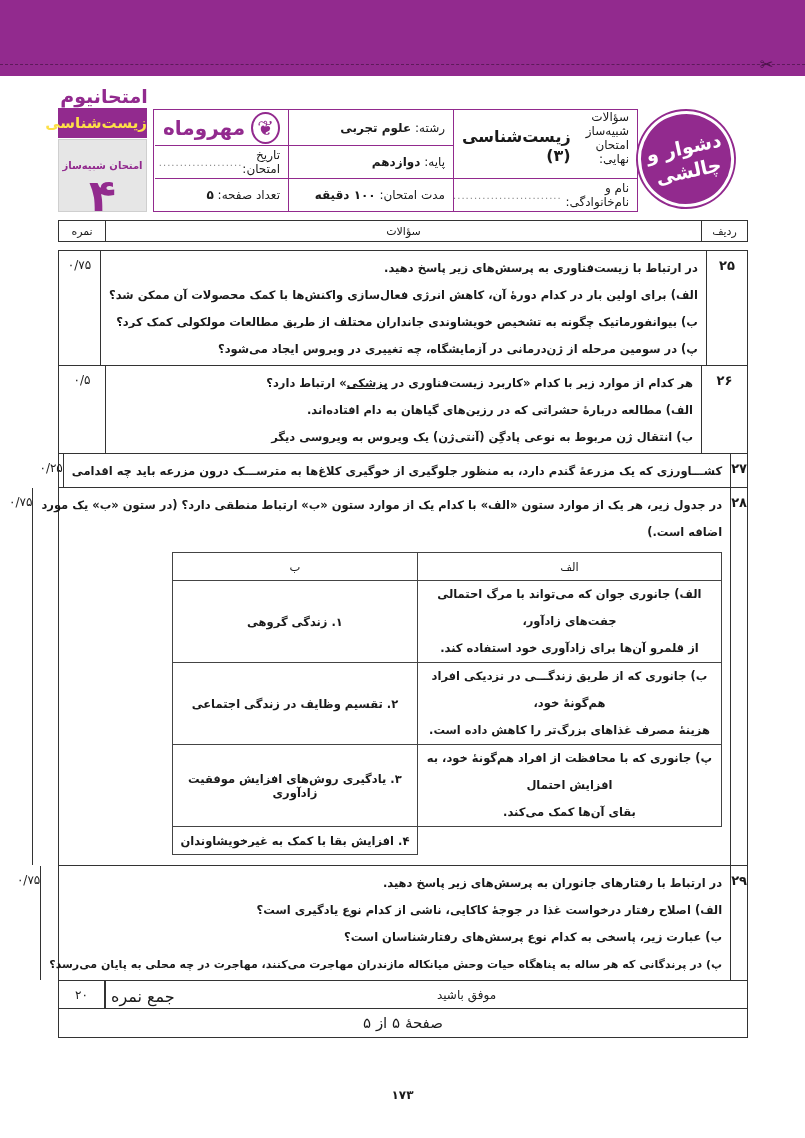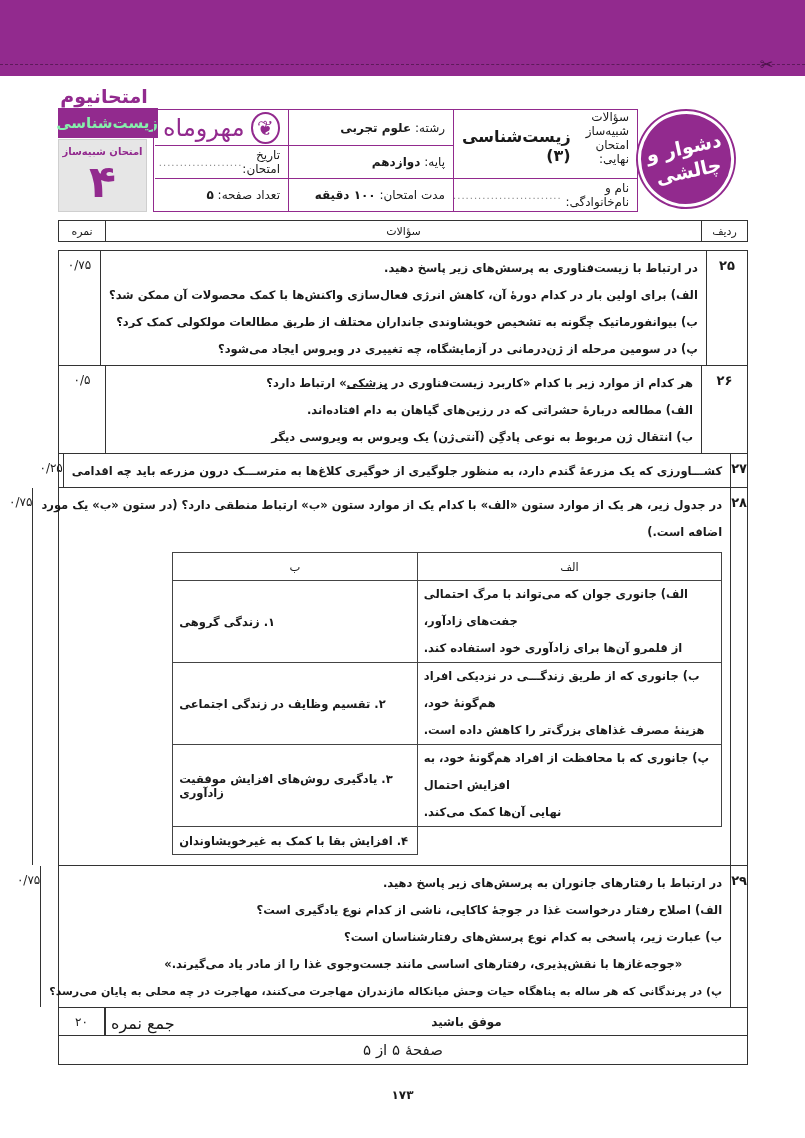--- a/index.html
+++ b/index.html
@@ -5,31 +5,31 @@
   * { box-sizing: border-box; margin: 0; padding: 0; }
   html, body { width: 805px; height: 1138px; background: #ffffff; overflow: hidden; }
   body { position: relative; font-family: "DejaVu Sans", sans-serif; color: #1a1a1a; direction: rtl; }
 
   .topbar { position: absolute; left: 0; top: 0; width: 805px; height: 76px; background: #922a8e; }
   .cutline { position: absolute; left: 0; top: 64px; width: 805px; border-top: 1.5px dashed #5e1a5b; }
   .scissors { position: absolute; left: 760px; top: 55px; font-size: 16px; color: #4a1348; direction: ltr; }
 
   
   .brand-title { position: absolute; left: 58px; top: 84px; width: 92px; height: 24px; font-size: 19px; font-weight: bold; color: #922a8e; text-align: center; line-height: 24px; letter-spacing: -1px; }
-  .brand-subject { position: absolute; left: 58px; top: 108px; width: 100px; height: 30px; background: #922a8e; color: #86efac; font-size: 15px; font-weight: bold; text-align: center; line-height: 30px; }
+  .brand-subject { position: absolute; left: 58px; top: 108px; width: 89px; height: 30px; background: #922a8e; color: #fde047; font-size: 15px; font-weight: bold; text-align: center; line-height: 30px; }
   .brand-num-box { position: absolute; left: 58px; top: 139px; width: 89px; height: 73px; background: #e6e6e6; border: 1px solid #cfcfcf; text-align: center; }
-  .brand-num-label { font-size: 10px; color: #922a8e; font-weight: bold; margin-top: 6px; }
+  .brand-num-label { font-size: 10px; color: #922a8e; font-weight: bold; margin-top: 20px; }
   .brand-num { font-size: 44px; color: #922a8e; font-weight: bold; line-height: 50px; }
 
   
   .hdr { position: absolute; left: 153px; top: 109px; width: 485px; height: 103px; border: 1.5px solid #922a8e; }
   .hdr .cell { position: absolute; border-left: 1.5px solid #922a8e; border-bottom: 1.5px solid #922a8e; font-size: 12px; padding: 0 8px; display: flex; align-items: center; }
   .hdr b { font-weight: bold; }
   .logo-cell { justify-content: center; gap: 6px; }
-  .logo-text { font-size: 24px; font-weight: normal; color: #922a8e; }
+  .logo-text { font-size: 20px; font-weight: bold; color: #922a8e; }
   .logo-icon { width: 32px; height: 32px; border: 2px solid #922a8e; border-radius: 50%; display: flex; align-items: center; justify-content: center; color: #922a8e; font-size: 20px; }
   .dots { color: #888; letter-spacing: 1px; font-size: 10px; }
 
   .badge { position: absolute; left: 638px; top: 111px; width: 96px; height: 96px; border-radius: 50%; background: #922a8e; border: 3px solid #fff; box-shadow: 0 0 0 2px #922a8e; color: #fff; font-weight: bold; font-size: 19px; display: flex; flex-direction: column; align-items: center; justify-content: center; line-height: 24px; transform: rotate(-12deg); }
 
   
   .colhead { position: absolute; left: 58px; top: 220px; width: 690px; height: 22px; border: 1.5px solid #333; display: flex; font-size: 11px; }
   .colhead > div { display: flex; align-items: center; justify-content: center; }
   .ch-radif { width: 46px; border-left: 1.5px solid #333; }
   .ch-q { flex: 1; border-left: 1.5px solid #333; }
@@ -40,27 +40,27 @@
   .qrow { display: flex; border-bottom: 1.5px solid #333; }
   .qrow:last-child { border-bottom: none; }
   .qnum { width: 46px; border-left: 1.5px solid #333; text-align: center; font-weight: bold; font-size: 13px; padding-top: 7px; }
   .qbody { flex: 1; border-left: 1.5px solid #333; padding: 4px 8px 2px 8px; font-size: 11.5px; font-weight: bold; }
   .qscore { width: 46px; text-align: center; font-size: 12px; padding-top: 7px; }
   .line { height: 27px; line-height: 27px; white-space: nowrap; }
   .line.indent { padding-right: 40px; }
   .ul { text-decoration: underline; }
 
   .match { width: 550px; margin: 6px 0 8px 0; border-collapse: collapse; font-size: 11.5px; margin-right: 0; }
-  .match td, .match th { border: 1.5px solid #444; padding: 0 6px; text-align: left; vertical-align: middle; }
+  .match td, .match th { border: 1.5px solid #444; padding: 0 6px; text-align: center; vertical-align: middle; }
   .match th { text-align: center; font-weight: normal; height: 28px; }
   .match td.a { width: 305px; line-height: 27px; }
   .match td.b { width: 245px; }
 
   .footrow { display: flex; height: 28px; border-bottom: 1.5px solid #333; font-size: 12px; }
-  .footrow .f-msg { flex: 1; display: flex; align-items: center; justify-content: center; border-left: 1.5px solid #333; padding-left: 80px; font-weight: bold; }
+  .footrow .f-msg { flex: 1; display: flex; align-items: center; justify-content: center; border-left: 1.5px solid #333; padding-left: 80px; }
   .footrow .f-total { width: 46px; display: flex; align-items: center; justify-content: center; }
   .pagerow { height: 28px; display: flex; align-items: center; justify-content: center; font-size: 15px; }
 
   .pagenum { position: absolute; left: 0; top: 1088px; width: 805px; text-align: center; font-size: 12px; font-weight: bold; }
 </style>
 </head>
 <body>
 
 <div class="topbar"></div>
 <div class="cutline"></div>
@@ -170,41 +170,40 @@
         <tr>
           <td class="a">
                 <div>ب) جانوری که از طریق زندگـــی در نزدیکی افراد هم‌گونهٔ خود،</div>
                 <div>هزینهٔ مصرف غذاهای بزرگ‌تر را کاهش داده است.</div>
               </td>
           <td class="b">۲. تقسیم وظایف در زندگی اجتماعی</td>
         </tr>
         <tr>
           <td class="a">
                 <div>پ) جانوری که با محافظت از افراد هم‌گونهٔ خود، به افزایش احتمال</div>
-                <div>نهایی آن‌ها کمک می‌کند.</div>
+                <div>بقای آن‌ها کمک می‌کند.</div>
               </td>
           <td class="b">۳. یادگیری روش‌های افزایش موفقیت زادآوری</td>
         </tr>
         <tr>
           <td class="a" style="border:none;"></td>
           <td class="b" style="height:28px;">۴. افزایش بقا با کمک به غیرخویشاوندان</td>
         </tr>
       </tbody>
         </table>
     </div>
     <div class="qscore">۰/۷۵</div>
   </div>
 
   <div class="qrow">
     <div class="qnum">۲۹</div>
     <div class="qbody">
       <div class="line">در ارتباط با رفتارهای جانوران به پرسش‌های زیر پاسخ دهید.</div>
       <div class="line">الف) اصلاح رفتار درخواست غذا در جوجهٔ کاکایی، ناشی از کدام نوع یادگیری است؟</div>
       <div class="line">ب) عبارت زیر، پاسخی به کدام نوع پرسش‌های رفتارشناسان است؟</div>
-      <div class="line indent">«جوجه‌غازها با نقش‌پذیری، رفتارهای اساسی مانند جست‌وجوی غذا را از مادر یاد می‌گیرند.»</div>
       <div class="line" style="font-size:11px;">پ) در پرندگانی که هر ساله به پناهگاه حیات وحش میانکاله مازندران مهاجرت می‌کنند، مهاجرت در چه محلی به پایان می‌رسد؟</div>
     </div>
     <div class="qscore">۰/۷۵</div>
   </div>
 
   <div class="footrow">
     <div class="f-msg">موفق باشید</div>
     <div style="width:0; position:relative;">
       <span style="position:absolute; left:6px; top:6px; white-space:nowrap; font-size:16px;">جمع نمره</span>
     </div>

